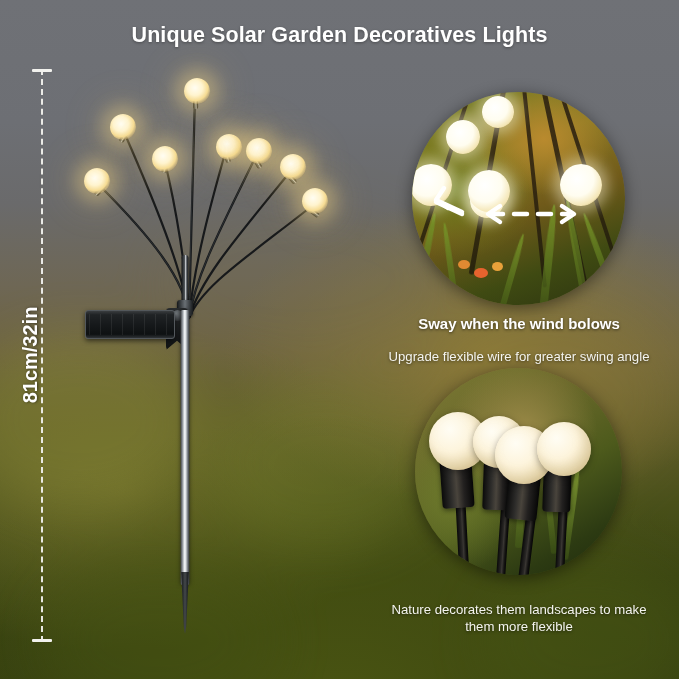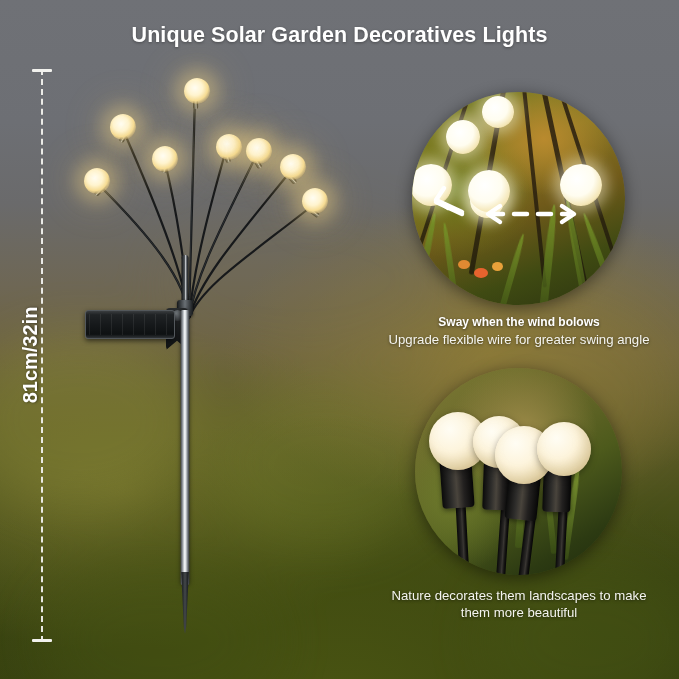--- a/index.html
+++ b/index.html
@@ -118,22 +118,22 @@
     background:radial-gradient(circle at 36% 30%, #fffdf4 0%, #fdf4dc 40%, #f2e3bd 68%, #ddc898 88%, #c9b487 100%);
     box-shadow:0 2px 7px rgba(0,0,0,.35), inset -5px -6px 12px rgba(180,160,110,.35);}
   .bigsocket{position:absolute;border-radius:4px;
     background:linear-gradient(90deg,#0a0a0a 0%,#2e2d2b 30%,#49443c 48%,#232120 70%,#060606 100%);
     box-shadow:0 2px 5px rgba(0,0,0,.45);}
   .bigstem{position:absolute;border-radius:3px;
     background:linear-gradient(90deg,#090909,#2a2826 45%,#3a3733 55%,#141312 80%,#050505);}
 
   
   .cap-block{position:absolute;text-align:center;width:320px;left:359px;}
-  .cap-h{color:#ffffff;font-size:12px;font-weight:bold;text-shadow:0 1px 3px rgba(0,0,0,.55);}
-  .cap-s{color:#f4f4ef;font-size:13.2px;line-height:1.28;margin-top:3px;text-shadow:0 1px 3px rgba(0,0,0,.5);}
+  .cap-h{color:#ffffff;font-size:15px;font-weight:bold;text-shadow:0 1px 3px rgba(0,0,0,.55);}
+  .cap-s{color:#f4f4ef;font-size:13.2px;line-height:1.28;margin-top:17px;text-shadow:0 1px 3px rgba(0,0,0,.5);}
 </style>
 </head>
 <body>
 
 <div id="stage">
 
   <div class="blurlayer">
     <div class="blob" style="left:-40px;top:330px;width:240px;height:180px;background:rgba(150,150,60,.35);"></div>
     <div class="blob" style="left:210px;top:380px;width:230px;height:170px;background:rgba(130,140,50,.3);"></div>
     <div class="blob" style="left:420px;top:300px;width:260px;height:200px;background:rgba(140,120,50,.28);"></div>
@@ -253,16 +253,16 @@
     <div class="bigbulb" style="left:122px;top:54px;width:54px;height:54px;"></div>
   </div>
 
   <div class="cap-block" style="top:315px;">
     <div class="cap-h">Sway when the wind bolows</div>
     <div class="cap-s">Upgrade flexible wire for greater swing angle</div>
   </div>
 
   <div class="cap-block" style="top:585px;">
     <div class="cap-s">Nature decorates them landscapes to make</div>
-    <div class="cap-s" style="margin-top:0;">them more beautiful</div>
+    <div class="cap-s" style="margin-top:0;">them more flexible</div>
   </div>
 
 </div>
 
 </body></html>

